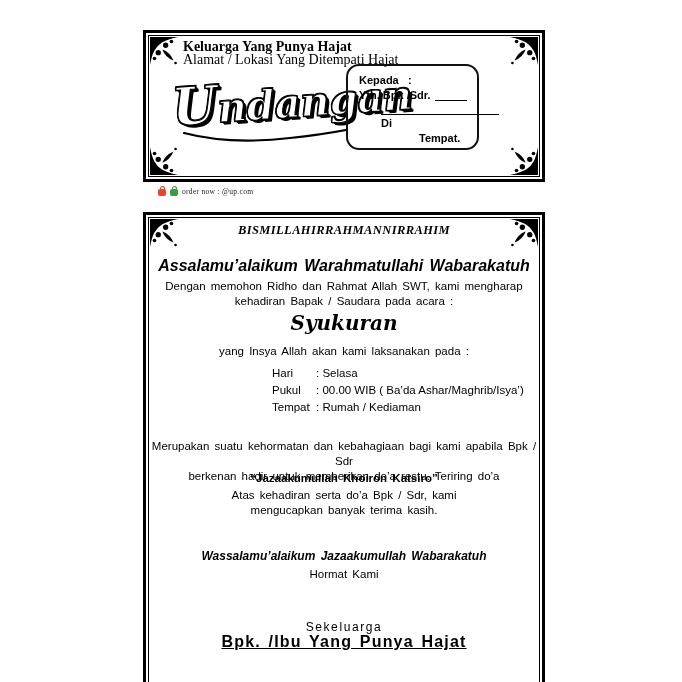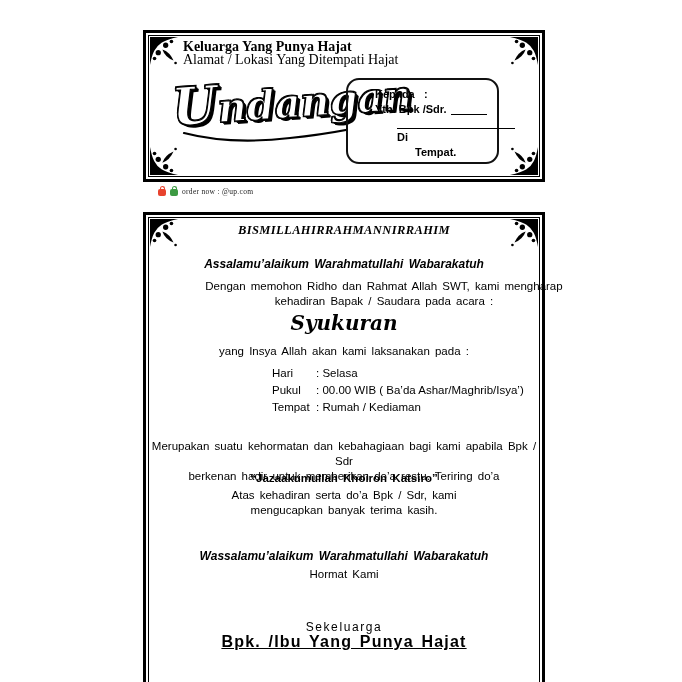--- a/index.html
+++ b/index.html
@@ -34,30 +34,30 @@
     font-style:italic;font-weight:bold;font-size:40px;line-height:44px;
     color:#fff;
     -webkit-text-stroke:1.2px #000;
     text-shadow:-1px -1px 0 #000,1px -1px 0 #000,-1px 1px 0 #000,
                 1px 1px 0 #000,2px 2px 0 #000,3px 3px 0 #000;
     transform:rotate(-4deg);
   }
   .logo::first-letter{font-size:130%;}
   .logo-swash{position:absolute;left:34px;top:96px;width:170px;height:14px;}
   .kepada-box{
-    position:absolute;left:200px;top:45px;width:153px;height:86px;
+    position:absolute;left:200px;top:31px;width:133px;height:86px;
     border:2.5px solid #111;border-radius:13px;box-sizing:border-box;
-    padding:7px 9px 0 27px;font-size:11px;font-weight:700;line-height:15px;
+    padding:7px 9px 0 11px;font-size:11px;font-weight:700;line-height:15px;
   }
   .pre{white-space:pre;}
   .yth-row{display:flex;align-items:flex-end;}
   .fill-line{flex:1;border-bottom:1.3px solid #000;margin:0 1px 2px 4px;}
   .blank-line{width:118px;margin:10px 0 0 22px;border-bottom:1.3px solid #000;height:1px;}
   .di-label{margin-left:22px;margin-top:1px;}
-  .tempat-label{margin-left:40px;}
+  .tempat-label{margin-left:60px;}
 
   
   .order-line{
     position:absolute;left:158px;top:185px;display:flex;align-items:flex-end;gap:4px;
   }
   .bag{position:relative;width:8px;height:7px;border-radius:2px;margin-top:3px;}
   .bag::before{
     content:"";position:absolute;left:2px;top:-3px;width:3px;height:3px;
     border:1px solid inherit;border-bottom:none;border-radius:3px 3px 0 0;
     border-color:inherit;border-style:solid;border-width:1px 1px 0 1px;
@@ -69,22 +69,22 @@
     letter-spacing:.3px;padding-top:2px;
   }
 
   
   #invitation-card{top:212px;height:508px;}
   #invitation-card .line{position:absolute;left:0;width:100%;text-align:center;word-spacing:2px;}
   .bismillah{
     top:8px;font-family:"Liberation Serif",serif;font-style:italic;font-weight:bold;
     font-size:12.5px;letter-spacing:.4px;
   }
-  .salam-open{top:42px;font-style:italic;font-weight:bold;font-size:12px;}
-  .intro{top:64px;font-size:11.5px;line-height:15px;padding-left:40px;}
+  .salam-open{top:42px;font-style:italic;font-weight:bold;font-size:16px;}
+  .intro{top:64px;font-size:11.5px;line-height:15px;}
   .event-title{
     top:96px;font-family:"DejaVu Serif","Liberation Serif",serif;
     font-style:italic;font-weight:bold;font-size:20px;
   }
   .schedule-intro{top:130px;font-size:11.5px;}
   .details{
     position:absolute;left:126px;top:150px;font-size:11.5px;text-align:left;
   }
   .detail-row{display:flex;line-height:17px;}
   .detail-label{width:44px;}
@@ -225,17 +225,17 @@
     <div>berkenan hadir untuk memberikan do’a restu. Teriring do’a</div>
   </div>
 
   <div class="line dua">“Jazaakumullah Khoiron Katsiro”</div>
 
   <div class="line thanks">
     <div>Atas kehadiran serta do’a Bpk / Sdr, kami</div>
     <div>mengucapkan banyak terima kasih.</div>
   </div>
 
-  <div class="line salam-close">Wassalamu’alaikum Warahmatullahi Wabarakatuh</div>
+  <div class="line salam-close">Wassalamu’alaikum Jazaakumullah Wabarakatuh</div>
   <div class="line regards">Hormat Kami</div>
   <div class="line host">Bpk. /Ibu Yang Punya Hajat</div>
   <div class="line family">Sekeluarga</div>
 </div>
 
 </body></html>

